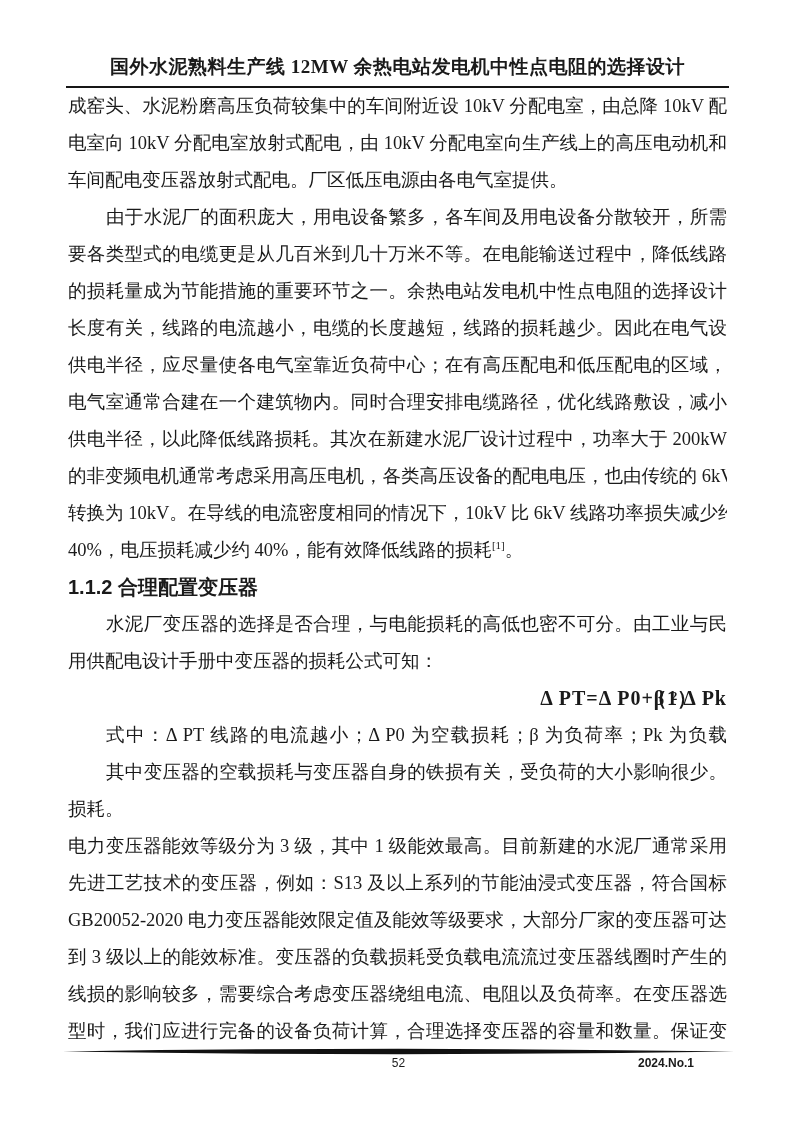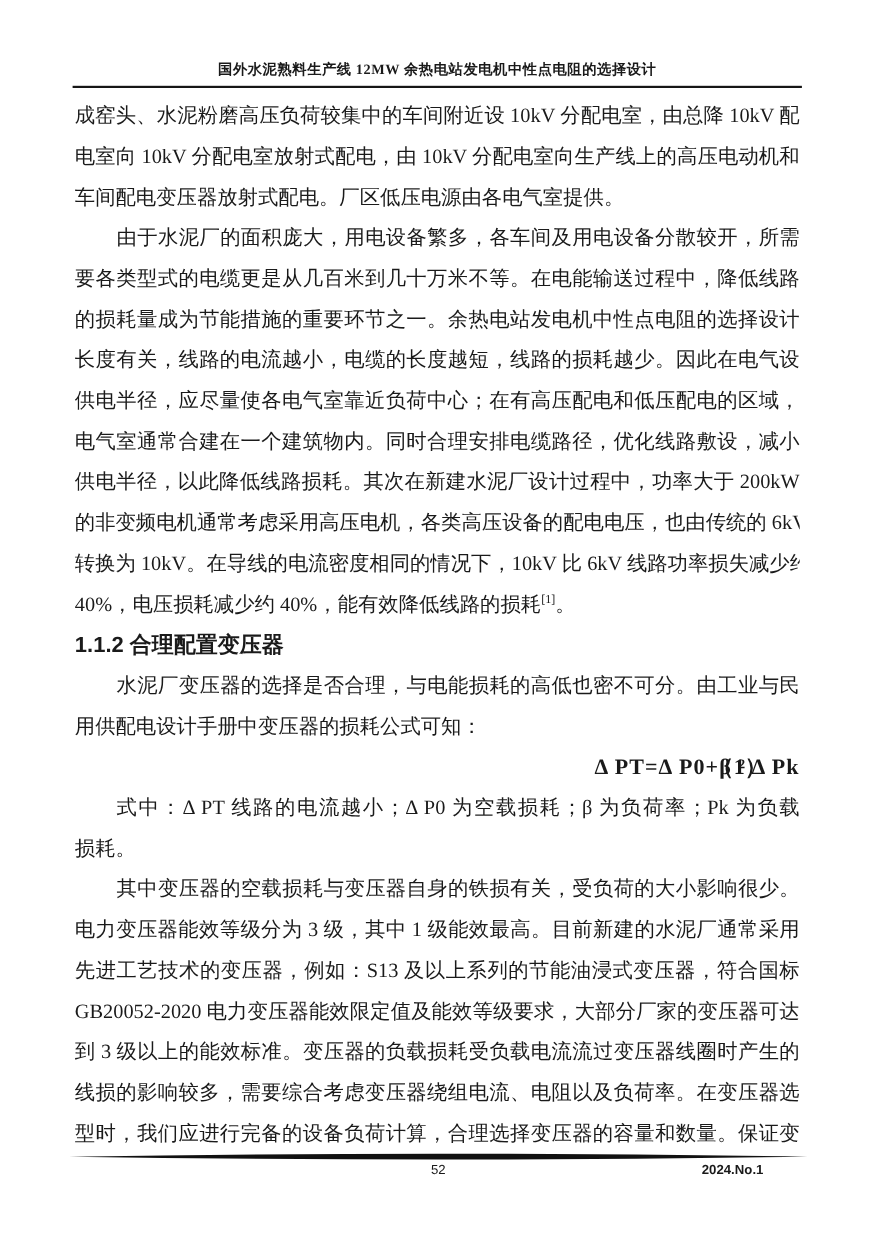--- a/index.html
+++ b/index.html
@@ -14,21 +14,21 @@
     color: #1a1a1a;
   }
   
   .header {
     position: absolute;
     top: 0; left: 66px; right: 64px;
   }
   .header-title {
     padding-top: 54px;
     text-align: center;
-    font-size: 13px;
+    font-size: 19px;
     font-weight: 600;
     letter-spacing: 0.5px;
     white-space: nowrap;
   }
   .header-rule {
     margin-top: 6px;
     border-top: 2px solid #161616;
     height: 0;
   }
   
@@ -139,23 +139,23 @@
 
     <div class="line ind">水泥厂变压器的选择是否合理，与电能损耗的高低也密不可分。由工业与民</div>
     <div class="line lastline">用供配电设计手册中变压器的损耗公式可知：</div>
 
     <div class="formula-row">
       <span class="formula">Δ PT=Δ P0+β ² Δ Pk</span>
       <span class="eq-num">（1）</span>
     </div>
 
     <div class="line ind">式中：Δ PT 线路的电流越小；Δ P0 为空载损耗；β 为负荷率；Pk 为负载</div>
+    <div class="line ind">其中变压器的空载损耗与变压器自身的铁损有关，受负荷的大小影响很少。</div>
+
     <div class="line lastline">损耗。</div>
-
-    <div class="line ind">其中变压器的空载损耗与变压器自身的铁损有关，受负荷的大小影响很少。</div>
     <div class="line">电力变压器能效等级分为 3 级，其中 1 级能效最高。目前新建的水泥厂通常采用</div>
     <div class="line">先进工艺技术的变压器，例如：S13 及以上系列的节能油浸式变压器，符合国标</div>
     <div class="line">GB20052-2020 电力变压器能效限定值及能效等级要求，大部分厂家的变压器可达</div>
     <div class="line">到 3 级以上的能效标准。变压器的负载损耗受负载电流流过变压器线圈时产生的</div>
     <div class="line">线损的影响较多，需要综合考虑变压器绕组电流、电阻以及负荷率。在变压器选</div>
     <div class="line">型时，我们应进行完备的设备负荷计算，合理选择变压器的容量和数量。保证变</div>
 
   </div>
 
   <div class="footer">

